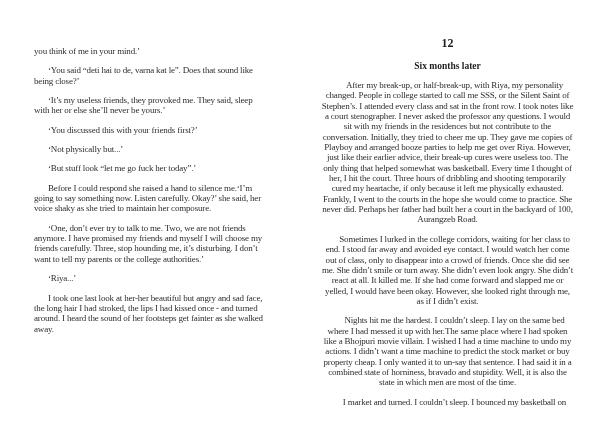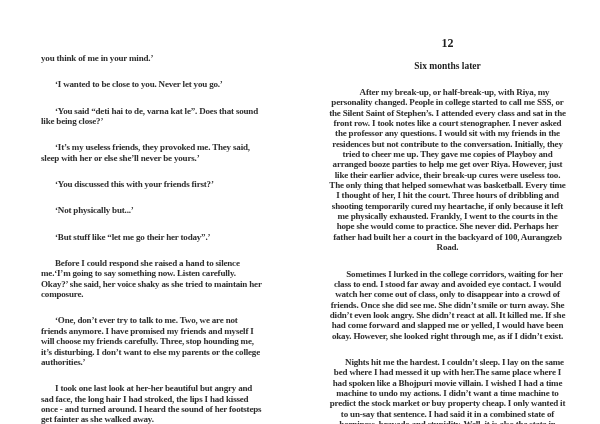--- a/index.html
+++ b/index.html
@@ -25,27 +25,26 @@
   .page-left {
     left: 25px;
     width: 253px;
   }
   .page-right {
     left: 312px;
     width: 271px;
     text-align: center;
   }
   .body-text p {
-    margin: 16px;
+    margin: 9px;
     font-size: 9px;
     line-height: 10.35px;
     letter-spacing: -0.02em;
     text-indent: 0;
     color: #2e2e2e;
-    font-weight: bold;
   }
   .body-text p.indent {
     text-indent: 14px;
   }
   .chapter-number {
     margin: 0 0 12px 0;
     font-size: 12px;
     line-height: 12px;
     font-weight: bold;
     color: #1e1e1e;
@@ -61,37 +60,37 @@
 </head>
 <body>
 
 <div class="spread">
 
   <div class="page page-left">
     <div class="body-text">
 
         <p>you think of me in your mind.’</p>
 
-        <p class="indent">‘I wanted to be close to you. Never let you go.’</p>
 
         <p class="indent">‘You said “deti hai to de, varna kat le”. Does that sound like being close?’</p>
 
         <p class="indent">‘It’s my useless friends, they provoked me. They said, sleep with her or else she’ll never be yours.’</p>
 
         <p class="indent">‘You discussed this with your friends first?’</p>
 
         <p class="indent">‘Not physically but...’</p>
 
-        <p class="indent">‘But stuff like “let me go their her today”.’</p>
+        <p class="indent">‘But stuff look “let me go fuck her today”.’</p>
 
         <p class="indent">Before I could respond she raised a hand to silence me.‘I’m going to say something now. Listen carefully. Okay?’ she said, her voice shaky as she tried to maintain her composure.</p>
 
 
-        <p class="indent">‘One, don’t ever try to talk to me. Two, we are not friends anymore. I have promised my friends and myself I will choose my friends carefully. Three, stop hounding me, it’s disturbing. I don’t want to else my parents or the college authorities.’</p>
+        <p class="indent">‘One, don’t ever try to talk to me. Two, we are not friends anymore. I have promised my friends and myself I will choose my friends carefully. Three, stop hounding me, it’s disturbing. I don’t want to tell my parents or the college authorities.’</p>
 
+        <p class="indent">‘Riya...’</p>
 
 
         <p class="indent">I took one last look at her-her beautiful but angry and sad face, the long hair I had stroked, the lips I had kissed once - and turned around. I heard the sound of her footsteps get fainter as she walked away.</p>
       </div>
   </div>
 
   <div class="page page-right">
     <h1 class="chapter-number">12</h1>
     <h2 class="chapter-subtitle">Six months later</h2>
     <div class="body-text">

